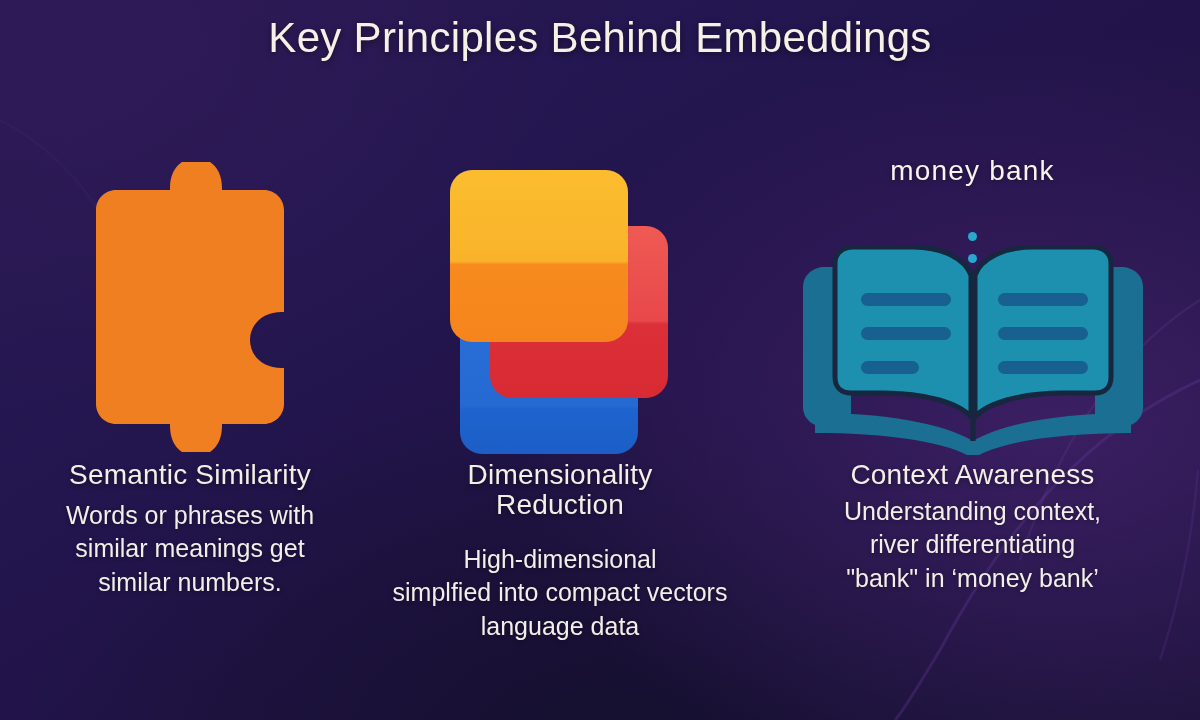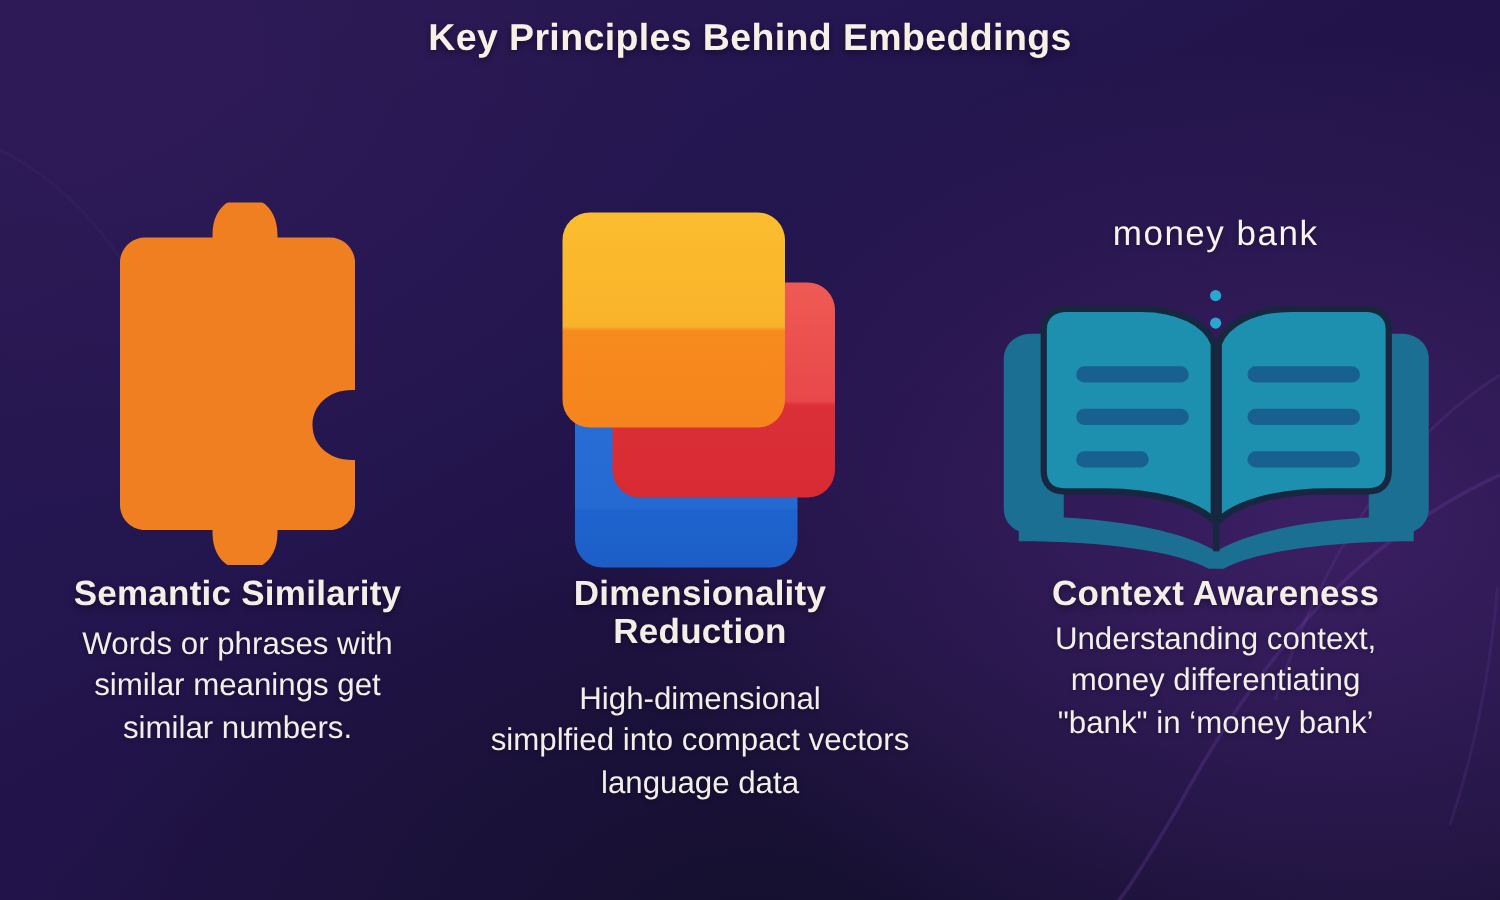--- a/index.html
+++ b/index.html
@@ -23,22 +23,22 @@
     position: absolute;
     inset: 0;
     pointer-events: none;
   }
   .title {
     position: absolute;
     left: 0;
     top: 14px;
     width: 1200px;
     text-align: center;
-    font-size: 30px;
-    font-weight: bold;
+    font-size: 42px;
+    font-weight: normal;
     color: #f6f0e6;
     letter-spacing: 0.3px;
     text-shadow: 0 2px 6px rgba(0,0,0,0.45);
   }
   .col {
     position: absolute;
     top: 150px;
     height: 560px;
   }
   #col-0 { left: 0px;   width: 380px; }
@@ -46,21 +46,21 @@
   #col-2 { left: 745px; width: 455px; }
 
   .icon-wrap {
     position: relative;
     height: 310px;
     width: 100%;
   }
   .heading {
     text-align: center;
     font-size: 28px;
-    font-weight: bold;
+    font-weight: normal;
     color: #f4efe6;
     line-height: 1.07;
     letter-spacing: 0.2px;
     text-shadow: 0 2px 5px rgba(0,0,0,0.4);
   }
   .body-text {
     text-align: center;
     font-size: 25px;
     color: #f2eee9;
     line-height: 1.34;
@@ -73,21 +73,21 @@
 
   
   .puzzle { position: absolute; left: 78px; top: 12px; }
 
   
   .cards { position: absolute; left: 78px; top: 14px; }
 
   
   .book-label {
     position: absolute;
-    top: 21px;
+    top: 5px;
     width: 100%;
     text-align: center;
     font-size: 28px;
     color: #f7f3ee;
     letter-spacing: 1.2px;
     text-shadow: 0 1px 5px rgba(0,0,0,0.4);
   }
   .dots {
     position: absolute;
     top: 82px;
@@ -211,18 +211,18 @@
         <rect x="205" y="116" width="90" height="13" rx="6.5" fill="#17608f"></rect>
 
         <path d="M180 26 L180 196" stroke="#16273f" stroke-width="5" fill="none"></path>
       </svg>
     </div>
     <div class="heading">
       <span class="line">Context Awareness</span>
     </div>
     <div class="body-text">
       <span class="line">Understanding context,</span>
-      <span class="line">money differentiating</span>
+      <span class="line">river differentiating</span>
       <span class="line">"bank" in ‘money bank’</span>
     </div>
   </div>
 
 </div>
 
 </body></html>

